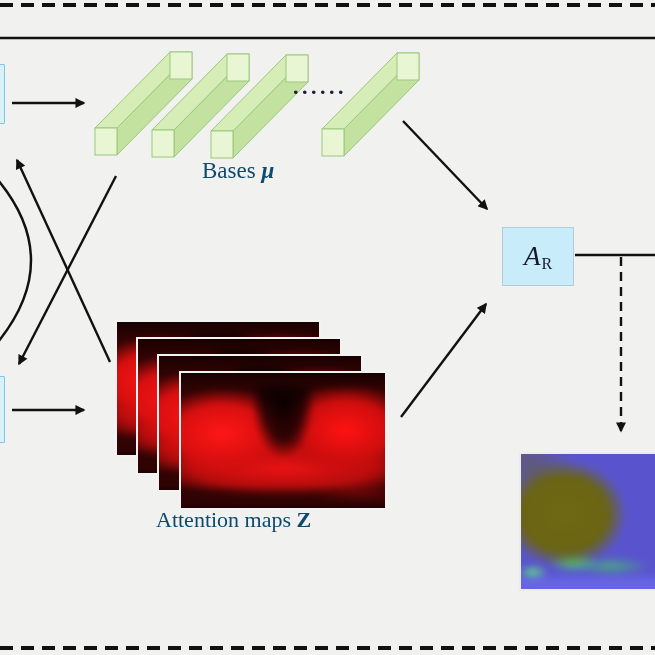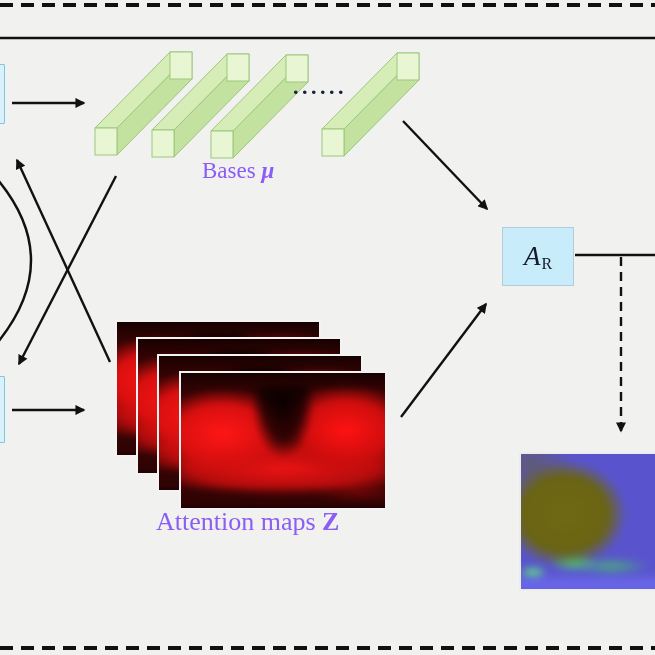--- a/index.html
+++ b/index.html
@@ -19,25 +19,25 @@
   
   #bars-layer{position:absolute;left:0;top:0;width:655px;height:655px;z-index:2;}
   
   .dots{
     position:absolute;left:293px;top:74px;width:60px;z-index:2;
     font-family:"Liberation Serif", serif;font-weight:bold;font-size:22px;
     letter-spacing:3.5px;color:#16203c;
   }
   
   .fig-label{
-    position:absolute;z-index:3;color:#8b5cf6;
+    position:absolute;z-index:3;color:#0c4a6e;
     font-family:"Liberation Serif", serif;font-size:23px;white-space:nowrap;
   }
   #bases-label{left:202px;top:158px;}
-  #attn-label{left:156px;top:507px;font-size:26px;}
+  #attn-label{left:156px;top:507px;font-size:22px;}
   .sym-mu{font-style:italic;font-weight:bold;}
   .sym-z{font-weight:bold;}
   
   #ar-node{
     position:absolute;left:502px;top:227px;width:70px;height:57px;z-index:3;
     background:#c9ecfa;border:1px solid #b3ccda;
     display:flex;align-items:center;justify-content:center;
     font-family:"Liberation Serif", serif;color:#151a2d;
   }
   #ar-node .main{font-style:italic;font-size:27px;}

